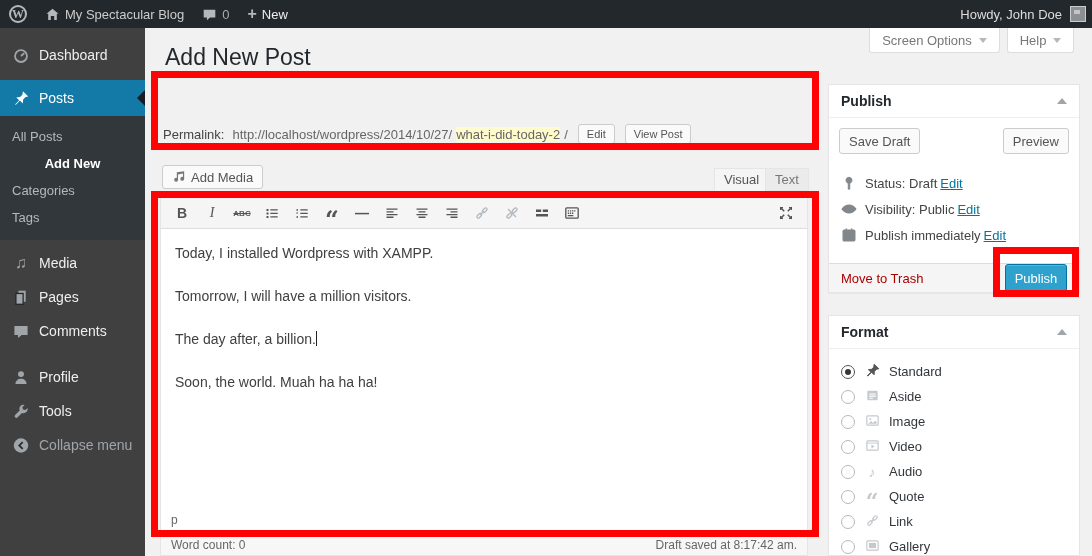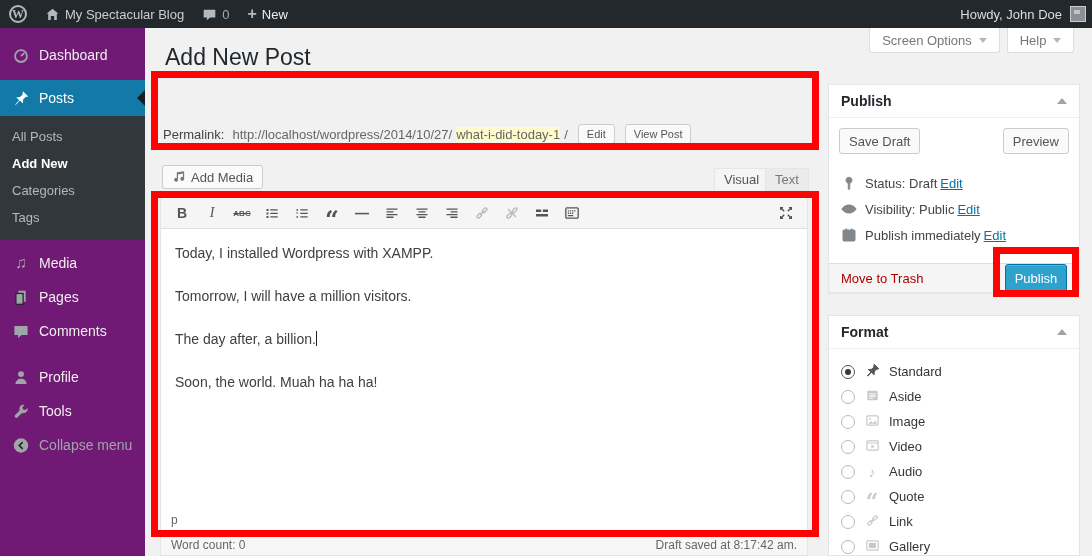--- a/index.html
+++ b/index.html
@@ -15,29 +15,29 @@
   .ab-ico { fill:#b4b9be; }
   .ab-count { color:#aaa; }
   .ab-plus { color:#b4b9be; font-size:16px; font-weight:bold; line-height:1; }
   .ab-new { color:#eee; }
   .ab-right { position:absolute; right:6px; top:0; height:28px; display:flex; align-items:center; gap:8px; cursor:pointer; }
   .ab-howdy { color:#ddd; }
   .avatar { width:16px; height:16px; background:#8c8f94; border:1px solid #ccc; position:relative; }
   .avatar:after { content:""; position:absolute; left:3px; top:3px; width:6px; height:4px; background:#c3c4c7; }
 
   
-  #sidebar { position:absolute; left:0; top:28px; width:145px; height:528px; background:#701a75; color:#eee; font-size:14px; }
+  #sidebar { position:absolute; left:0; top:28px; width:145px; height:528px; background:#404040; color:#eee; font-size:14px; }
   .m-item { display:flex; align-items:center; gap:9px; padding:8px 8px 8px 12px; height:34px; cursor:pointer; color:#eee; position:relative; }
   .m-item svg, .m-item .glyph { color:#a0a5aa; fill:#a0a5aa; width:18px; text-align:center; flex:0 0 18px; font-size:16px; line-height:1; }
   .m-item.active { background:#137aa8; color:#fff; height:36px; }
   .m-item.active svg { fill:#fff; color:#fff; }
   .m-item.active:after { content:""; position:absolute; right:0; top:50%; margin-top:-8px; border:8px solid transparent; border-right-color:#191c20; border-left-width:0; }
   .submenu { background:#32373c; padding:7px 0 9px; }
   .sm-item { display:block; padding:6px 12px; font-size:13px; color:#b4b9be; cursor:pointer; }
-  .sm-item.current { color:#fff; font-weight:bold; }
+  .sm-item.current { color:#fff; font-weight:bold;text-align:center; }
   .m-sep { height:12px; }
   .m-collapse { color:#a0a5aa; }
   .m-collapse .lbl { color:#a0a5aa; }
 
   
   .meta-tab { position:absolute; top:28px; height:25px; background:#fff; border:1px solid #ddd; border-top:none; border-radius:0 0 3px 3px; color:#777; font-size:13px; display:flex; align-items:center; gap:7px; padding:0 12px; cursor:pointer; }
   #screen-options-tab { left:869px; width:131px; justify-content:center; }
   #help-tab { left:1007px; width:67px; justify-content:center; }
   .caret-down { width:0; height:0; border:4px solid transparent; border-top:5px solid #b4b9be; margin-top:4px; }
 
@@ -209,21 +209,21 @@
   <div class="meta-tab" id="help-tab">
     <span>Help</span>
     <span class="caret-down"></span>
   </div>
 
   <h1 id="page-title">Add New Post</h1>
 
   <div id="permalink-row">
     <span class="plabel">Permalink:</span>
     <span>http://localhost/wordpress/2014/10/27/</span>
-      <span id="permalink-slug">what-i-did-today-1</span>
+      <span id="permalink-slug">what-i-did-today-2</span>
       <span>/</span>
     <button class="mini-btn">Edit</button>
     <button class="mini-btn">View Post</button>
   </div>
 
   <button id="add-media-btn">
     <svg width="14" height="14" viewBox="0 0 16 16">
         <path d="M5.5 2.5v6.6a2.2 2.2 0 1 0 1.4 2V5l5.6-1v4.1a2.2 2.2 0 1 0 1.4 2V1.5z"></path>
       </svg>
     <span>Add Media</span>

